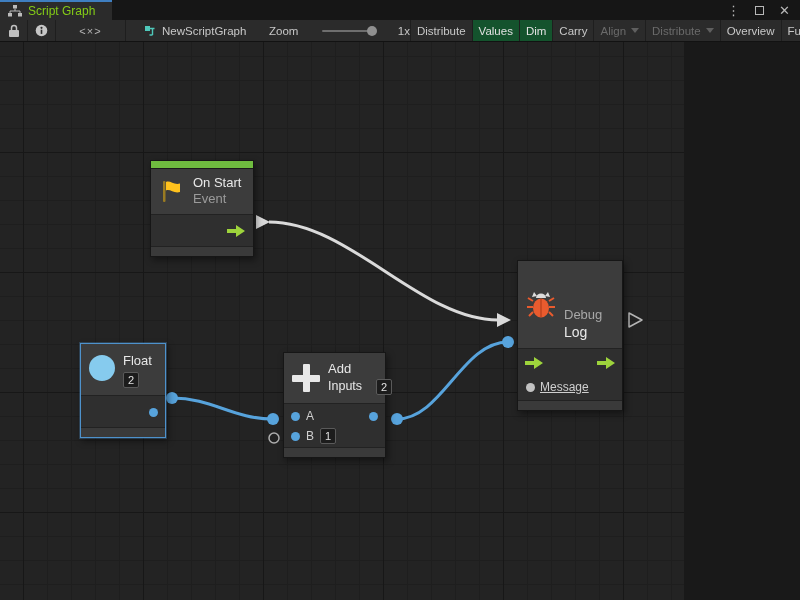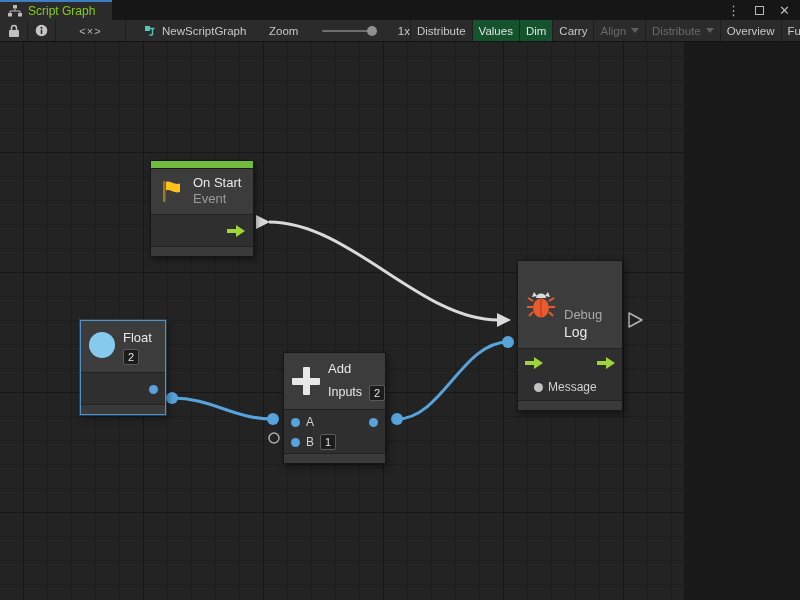--- a/index.html
+++ b/index.html
@@ -194,21 +194,21 @@
       </div>
     </div>
     <div class="node-body" style="height:32px;">
       <svg class="flow-arrow" style="right:8px; top:10px;" width="18" height="12" viewBox="0 0 18 12">
         <path d="M0 4 h9 v-4 l9 6 -9 6 v-4 h-9 z" fill="#9ed43c"></path>
       </svg>
     </div>
     <div class="node-footer"></div>
   </div>
 
-  <div class="node selected" style="left:80px; top:278px; width:86px;">
+  <div class="node selected" style="left:80px; top:301px; width:86px;">
     <div class="node-header" style="align-items:flex-start; padding:9px 8px 7px;">
       <span style="width:26px;height:26px;border-radius:50%;background:#86cbee;flex-shrink:0;margin-top:2px;"></span>
       <div>
         <div class="node-title">Float</div>
         <span class="valbox" style="margin-top:3px;">2</span>
       </div>
     </div>
     <div class="node-body" style="height:32px;">
       <span class="port-dot" style="right:7px; top:12px;"></span>
     </div>
@@ -216,21 +216,21 @@
   </div>
 
   <div class="node" style="left:283px; top:310px; width:103px;">
     <div class="node-header" style="padding:8px 8px;">
       <span style="position:relative; width:28px; height:28px; flex-shrink:0;">
         <span style="position:absolute; left:0; top:10.5px; width:28px; height:7px; background:#e8e8e8; border-radius:1px;"></span>
         <span style="position:absolute; left:10.5px; top:0; width:7px; height:28px; background:#e8e8e8; border-radius:1px;"></span>
       </span>
       <div>
         <div class="node-title">Add</div>
-        <div style="display:flex; align-items:center; gap:7px; margin-top:8px;">
+        <div style="display:flex; align-items:center; gap:14px; margin-top:2px;">
           <span class="node-title" style="font-size:12.5px;">Inputs</span>
           <span class="valbox">2</span>
         </div>
       </div>
     </div>
     <div class="node-body" style="height:44px; padding-top:2px;">
       <div class="prow">
         <span class="port-dot" style="left:7px; top:5.5px;"></span>
         <span>A</span>
         <span class="port-dot" style="right:7px; top:5.5px;"></span>
@@ -259,21 +259,21 @@
         <div class="node-title" style="font-size:14px;">Log</div>
       </div>
     </div>
     <div class="node-body" style="height:52px;">
       <svg class="flow-arrow" style="left:7px; top:8px;" width="18" height="12" viewBox="0 0 18 12">
         <path d="M0 4 h9 v-4 l9 6 -9 6 v-4 h-9 z" fill="#9ed43c"></path>
       </svg>
       <svg class="flow-arrow" style="right:7px; top:8px;" width="18" height="12" viewBox="0 0 18 12">
         <path d="M0 4 h9 v-4 l9 6 -9 6 v-4 h-9 z" fill="#9ed43c"></path>
       </svg>
-      <div class="prow" style="position:absolute; left:8px; right:0; top:28px;">
+      <div class="prow" style="position:absolute; left:0; right:0; top:28px;text-decoration:underline;">
         <span class="port-dot grey" style="left:8px; top:5.5px;"></span>
         <span>Message</span>
       </div>
     </div>
     <div class="node-footer"></div>
   </div>
 
 </div>
 
 </body></html>

